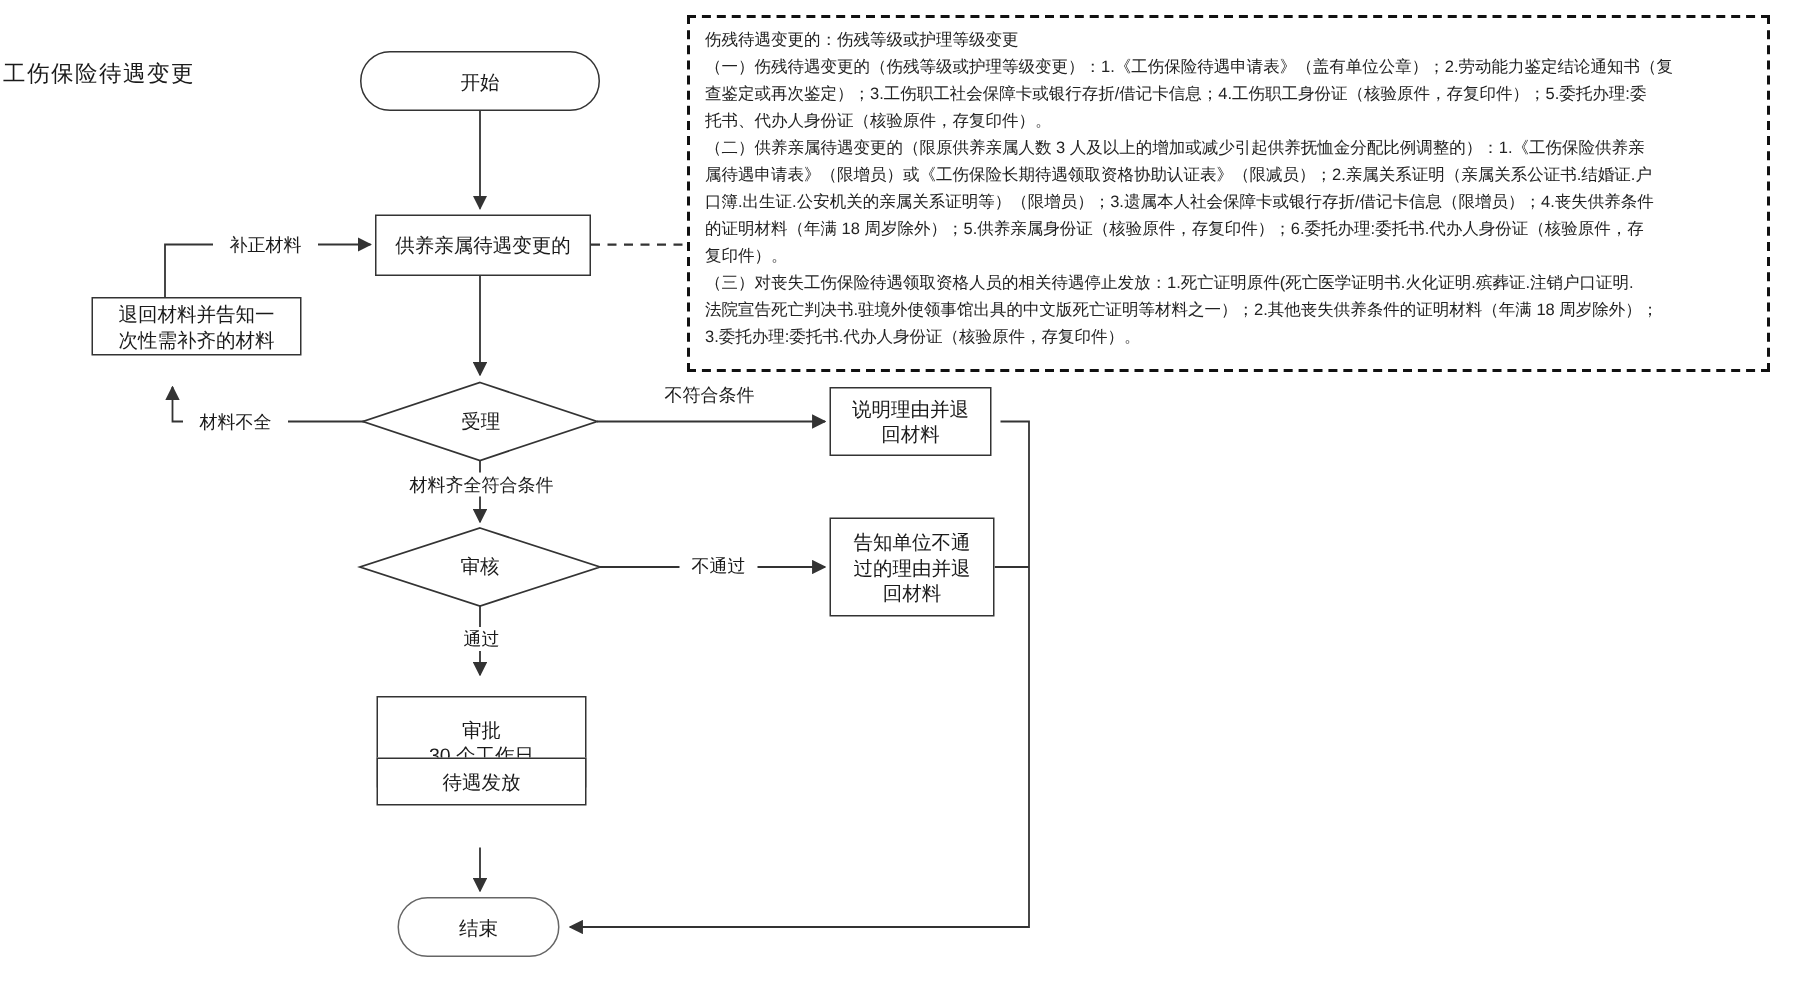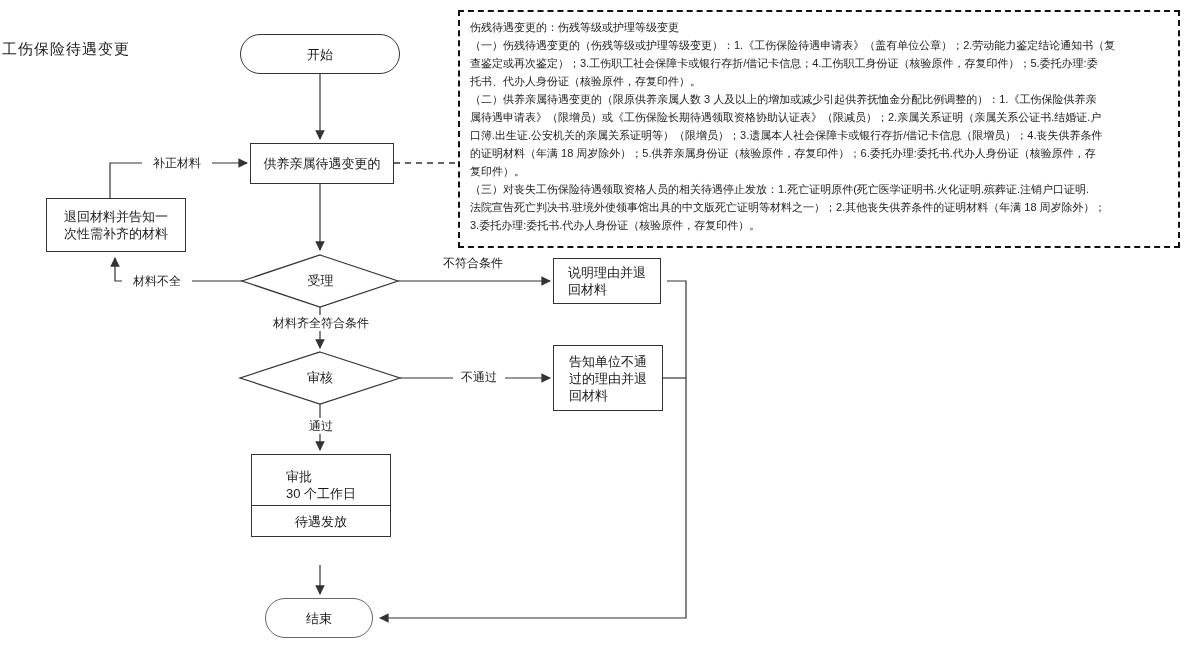--- a/index.html
+++ b/index.html
@@ -4,21 +4,21 @@
 <style>
   html,body{margin:0;padding:0;background:#ffffff;}
   .canvas{
     position:relative;width:1200px;height:661px;background:#ffffff;overflow:hidden;
     font-family:"Liberation Sans","DejaVu Sans",sans-serif;color:#1a1a1a;
   }
   .connectors{position:absolute;left:0;top:0;}
   .page-title{position:absolute;left:2px;top:40px;font-size:15px;letter-spacing:1px;}
   .node{
     position:absolute;display:flex;align-items:center;justify-content:center;
-    border:1px solid #333;background:#fff;font-size:13px;
+    border:1px solid #333;background:#fff;font-size:13px;text-align:center;
     white-space:pre-line;line-height:17px;box-sizing:border-box;
   }
   .stadium{border-radius:20px;}
   .end-stadium{border:1.5px solid #666;border-radius:20px;}
   .diamond-text{
     position:absolute;display:flex;align-items:center;justify-content:center;
     font-size:13px;text-align:center;
   }
   .edge-label{
     position:absolute;font-size:12px;text-align:center;background:#fff;
@@ -67,21 +67,21 @@
   <div class="page-title">工伤保险待遇变更</div>
 
   <div class="node stadium" style="left:240px;top:34px;width:160px;height:40px;">
     <span>开始</span>
   </div>
 
   <div class="node" style="left:250px;top:143px;width:144px;height:41px;">
     <span>供养亲属待遇变更的</span>
   </div>
 
-  <div class="node" style="left:46px;top:198px;width:140px;height:54px;">
+  <div class="node" style="left:61px;top:198px;width:140px;height:39px;">
     <span>退回材料并告知一
 次性需补齐的材料</span>
   </div>
 
   <div class="diamond-text" style="left:243px;top:255px;width:155px;height:52px;">
     <span>受理</span>
   </div>
 
   <div class="node" style="left:553px;top:258px;width:108px;height:46px;">
     <span>说明理由并退
@@ -91,21 +91,21 @@
   <div class="diamond-text" style="left:240px;top:352px;width:160px;height:52px;">
     <span>审核</span>
   </div>
 
   <div class="node" style="left:553px;top:345px;width:110px;height:66px;">
     <span>告知单位不通
 过的理由并退
 回材料</span>
   </div>
 
-  <div class="node" style="left:251px;top:454px;width:140px;height:61px;">
+  <div class="node" style="left:251px;top:464px;width:140px;height:61px;">
     <span>审批
 30 个工作日</span>
   </div>
 
   <div class="node" style="left:251px;top:505px;width:140px;height:32px;">
     <span>待遇发放</span>
   </div>
 
   <div class="node end-stadium" style="left:265px;top:598px;width:108px;height:40px;">
     <span>结束</span>

